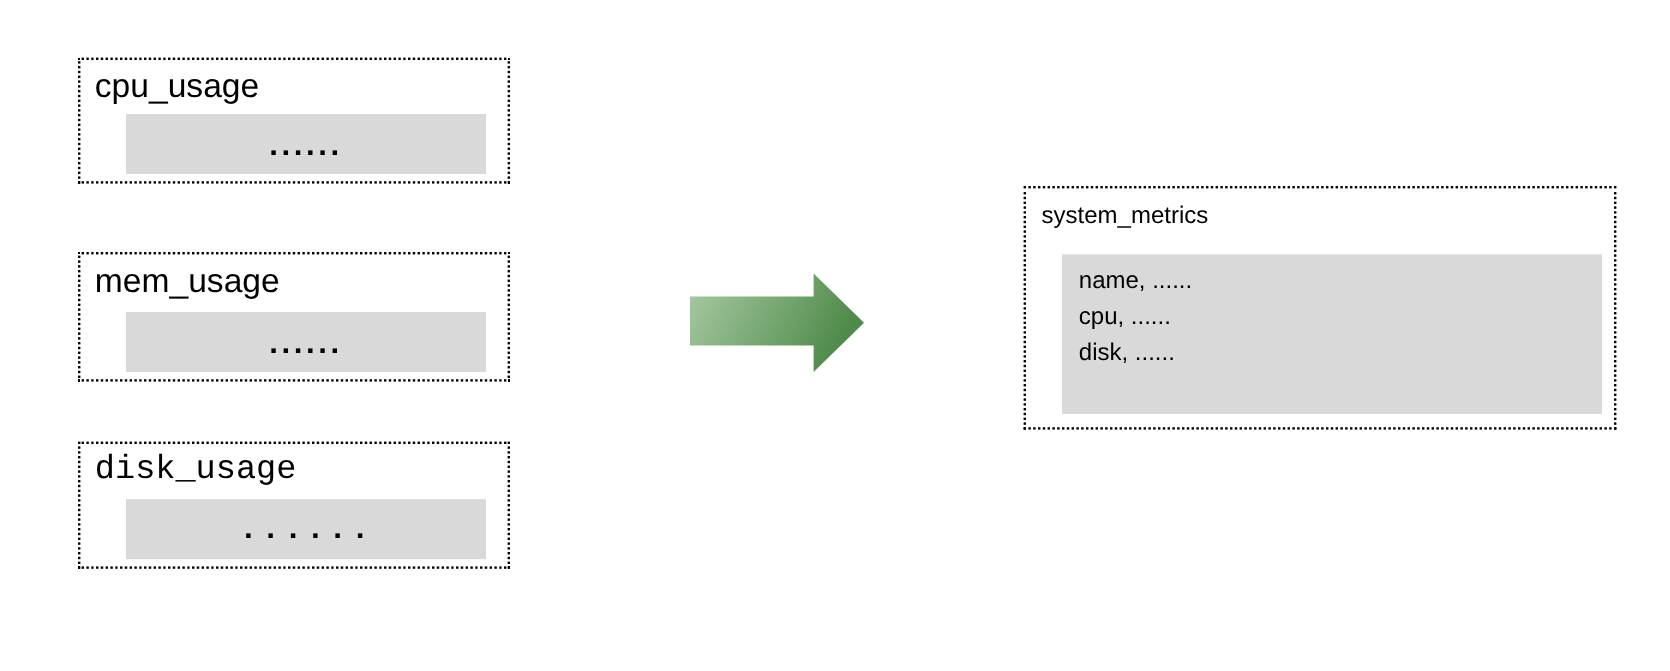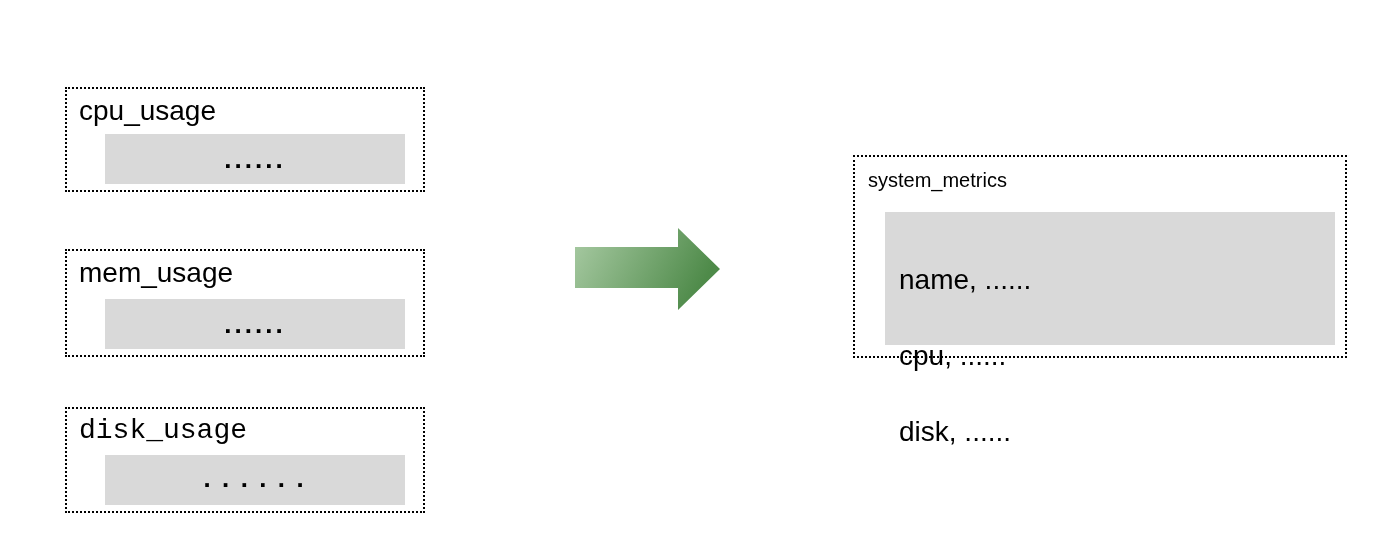--- a/index.html
+++ b/index.html
@@ -15,21 +15,20 @@
     overflow: hidden;
   }
   .src-box {
     position: absolute;
     left: 65px;
     width: 360px;
     height: 105px;
     border: 2px dotted var(--border-color, #000000);
     box-sizing: border-box;
     background: var(--bg, #ffffff);
-    margin-top: 39px;
   }
   .src-box.pos-0 { top: 48px; }
   .src-box.pos-1 { top: 210px; height: 108px; }
   .src-box.pos-2 { top: 368px; height: 106px; font-family: Liberation Mono, monospace; }
   .box-label {
     position: absolute;
     left: 12px;
     top: 6px;
     font-size: 28px;
     line-height: 32px;
@@ -82,25 +81,24 @@
     position: absolute;
     left: 30px;
     top: 55px;
     width: 450px;
     height: 133px;
     box-sizing: border-box;
     background: var(--panel-fill, #d9d9d9);
     padding: 7px 0 0 14px;
   }
   .tgt-row {
-    font-size: 28px;
+    font-size: 20px;
     line-height: 30px;
     color: #000;
     white-space: nowrap;
-    margin-top: 46px;
   }
 </style>
 </head>
 <body style="--bg: #ffffff; --border-color: #000000; --panel-fill: #d9d9d9;">
 
 <div class="canvas">
 
   <div class="src-box pos-0">
     <div class="box-label">cpu_usage</div>
     <div class="box-body">......</div>

